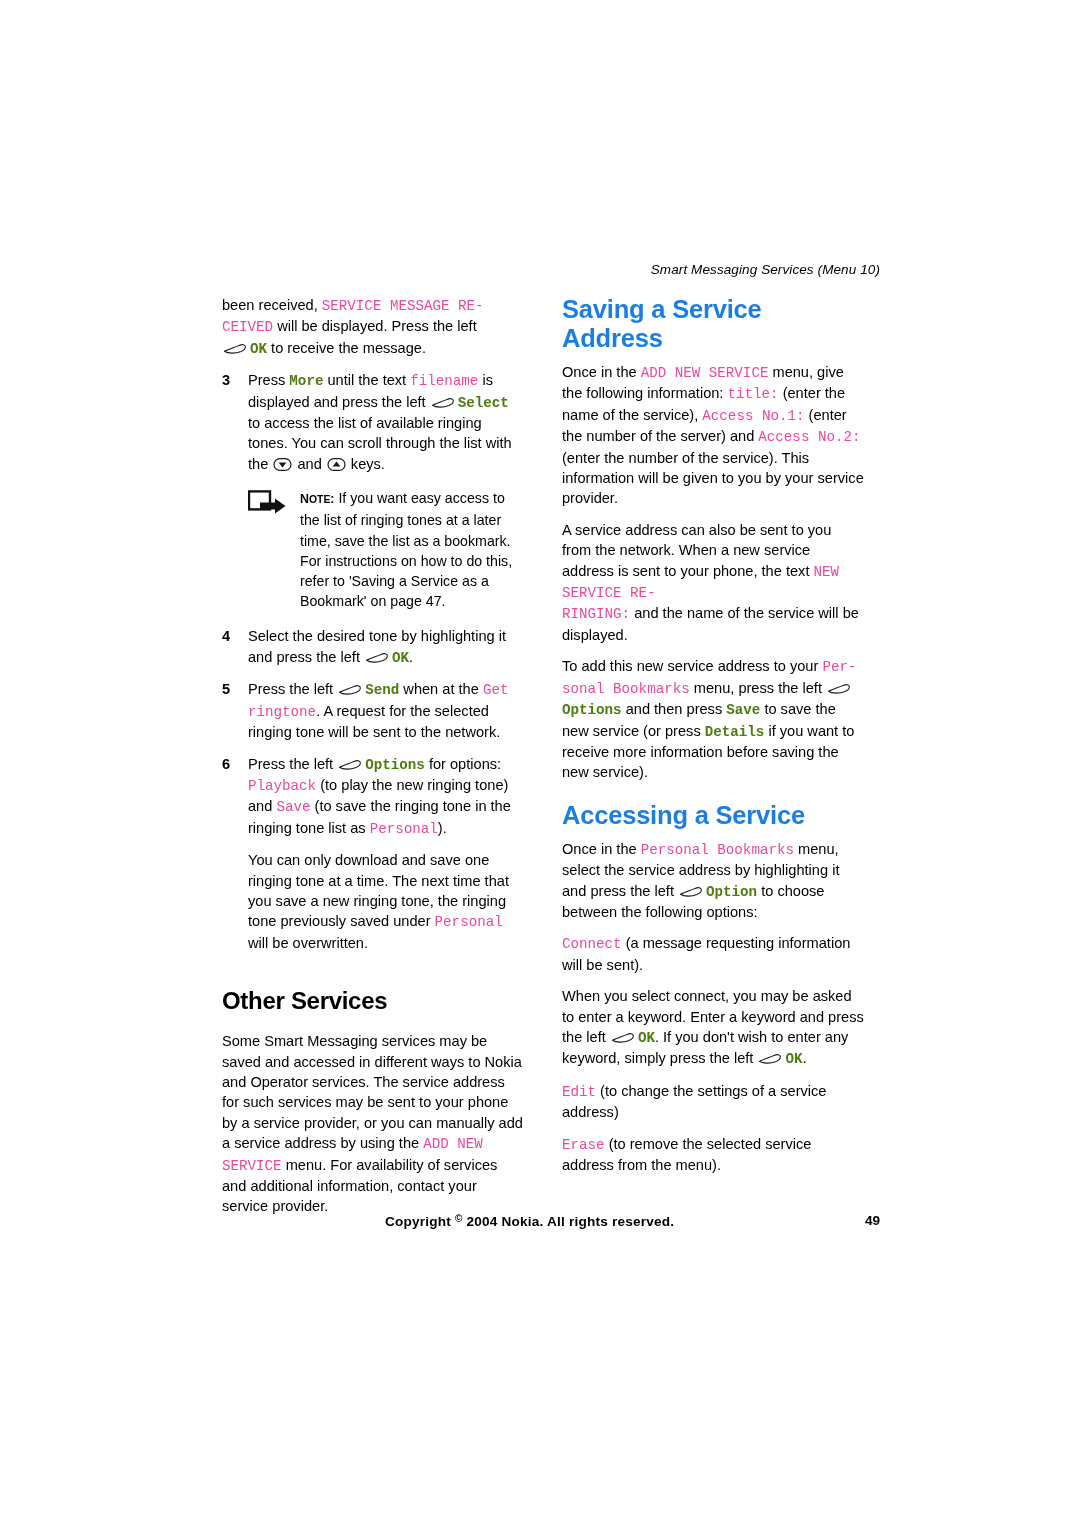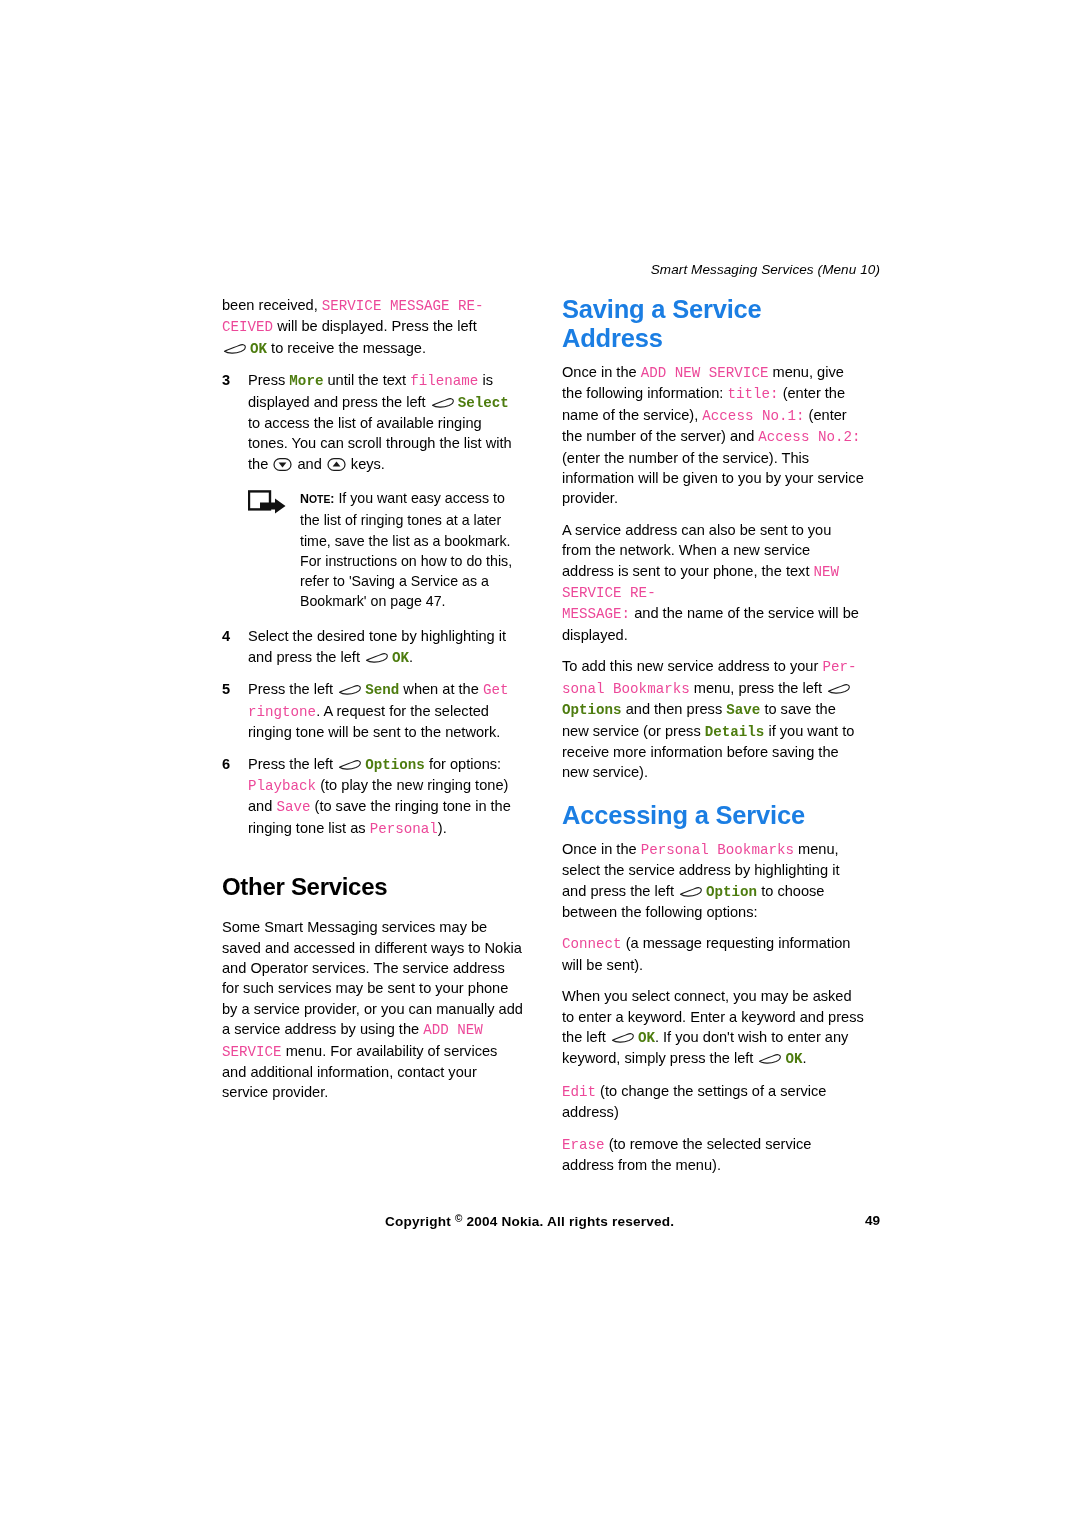--- a/index.html
+++ b/index.html
@@ -238,39 +238,42 @@
       </div>
 
 
       <div class="numitem">
         <span class="num">6</span>
         <span class="body"><span>Press the left </span><span class="softkey"><svg viewBox="0 0 24 11" width="24" height="11">
                 <path d="M1.5 8.2 C5 10.6 12 10.8 18 8.6 C21 7.4 22.6 5 22.2 3.2 C21.8 1.6 19.5 1 16 2.4 C11 4.4 5 7 1.5 8.2 Z" fill="#ffffff" stroke="#1a1a1a" stroke-width="1.1" stroke-linejoin="round"></path>
               </svg></span><span class="mb">Options</span><span> for options: </span><span class="m">Playback</span><span> (to play the new ringing tone) and </span><span class="m">Save</span><span> (to save the ringing tone in the ringing tone list as </span><span class="m">Personal</span><span>).</span></span>
       </div>
 
+      <div class="para" style="margin-left:26px;">
+        <span>You can only download and save one ringing tone at a time. The next time that you save a new ringing tone, the ringing tone previously saved under </span><span class="m">Personal</span><span> will be overwritten.</span>
+      </div>
 
       <h1 class="section-black">Other Services</h1>
 
       <div class="para">
         <span>Some Smart Messaging services may be saved and accessed in different ways to Nokia and Operator services. The service address for such services may be sent to your phone by a service provider, or you can manually add a service address by using the </span><span class="m">ADD NEW SERVICE</span><span> menu. For availability of services and additional information, contact your service provider.</span>
       </div>
 
     </div>
 
     <div class="col col-right">
 
       <h2 class="section-blue">Saving a Service Address</h2>
 
       <div class="para">
         <span>Once in the </span><span class="m">ADD NEW SERVICE</span><span> menu, give the following information: </span><span class="m">title:</span><span> (enter the name of the service), </span><span class="m">Access No.1:</span><span> (enter the number of the server) and </span><span class="m">Access No.2:</span><span> (enter the number of the service). This information will be given to you by your service provider.</span>
       </div>
 
       <div class="para">
-        <span>A service address can also be sent to you from the network. When a new service address is sent to your phone, the text </span><span class="m">NEW SERVICE RE-</span><br><span class="m">MESSAGE:</span><span> and the name of the service will be displayed.</span>
+        <span>A service address can also be sent to you from the network. When a new service address is sent to your phone, the text </span><span class="m">NEW SERVICE RE-</span><br><span class="m">RINGING:</span><span> and the name of the service will be displayed.</span>
       </div>
 
       <div class="para">
         <span>To add this new service address to your </span><span class="m">Per-</span><br><span class="m">sonal Bookmarks</span><span> menu, press the left </span><span class="softkey"><svg viewBox="0 0 24 11" width="24" height="11">
               <path d="M1.5 8.2 C5 10.6 12 10.8 18 8.6 C21 7.4 22.6 5 22.2 3.2 C21.8 1.6 19.5 1 16 2.4 C11 4.4 5 7 1.5 8.2 Z" fill="#ffffff" stroke="#1a1a1a" stroke-width="1.1" stroke-linejoin="round"></path>
             </svg></span><span class="mb">Options</span><span> and then press </span><span class="mb">Save</span><span> to save the new service (or press </span><span class="mb">Details</span><span> if you want to receive more information before saving the new service).</span>
       </div>
 
       <h2 class="section-blue spaced">Accessing a Service</h2>
 

